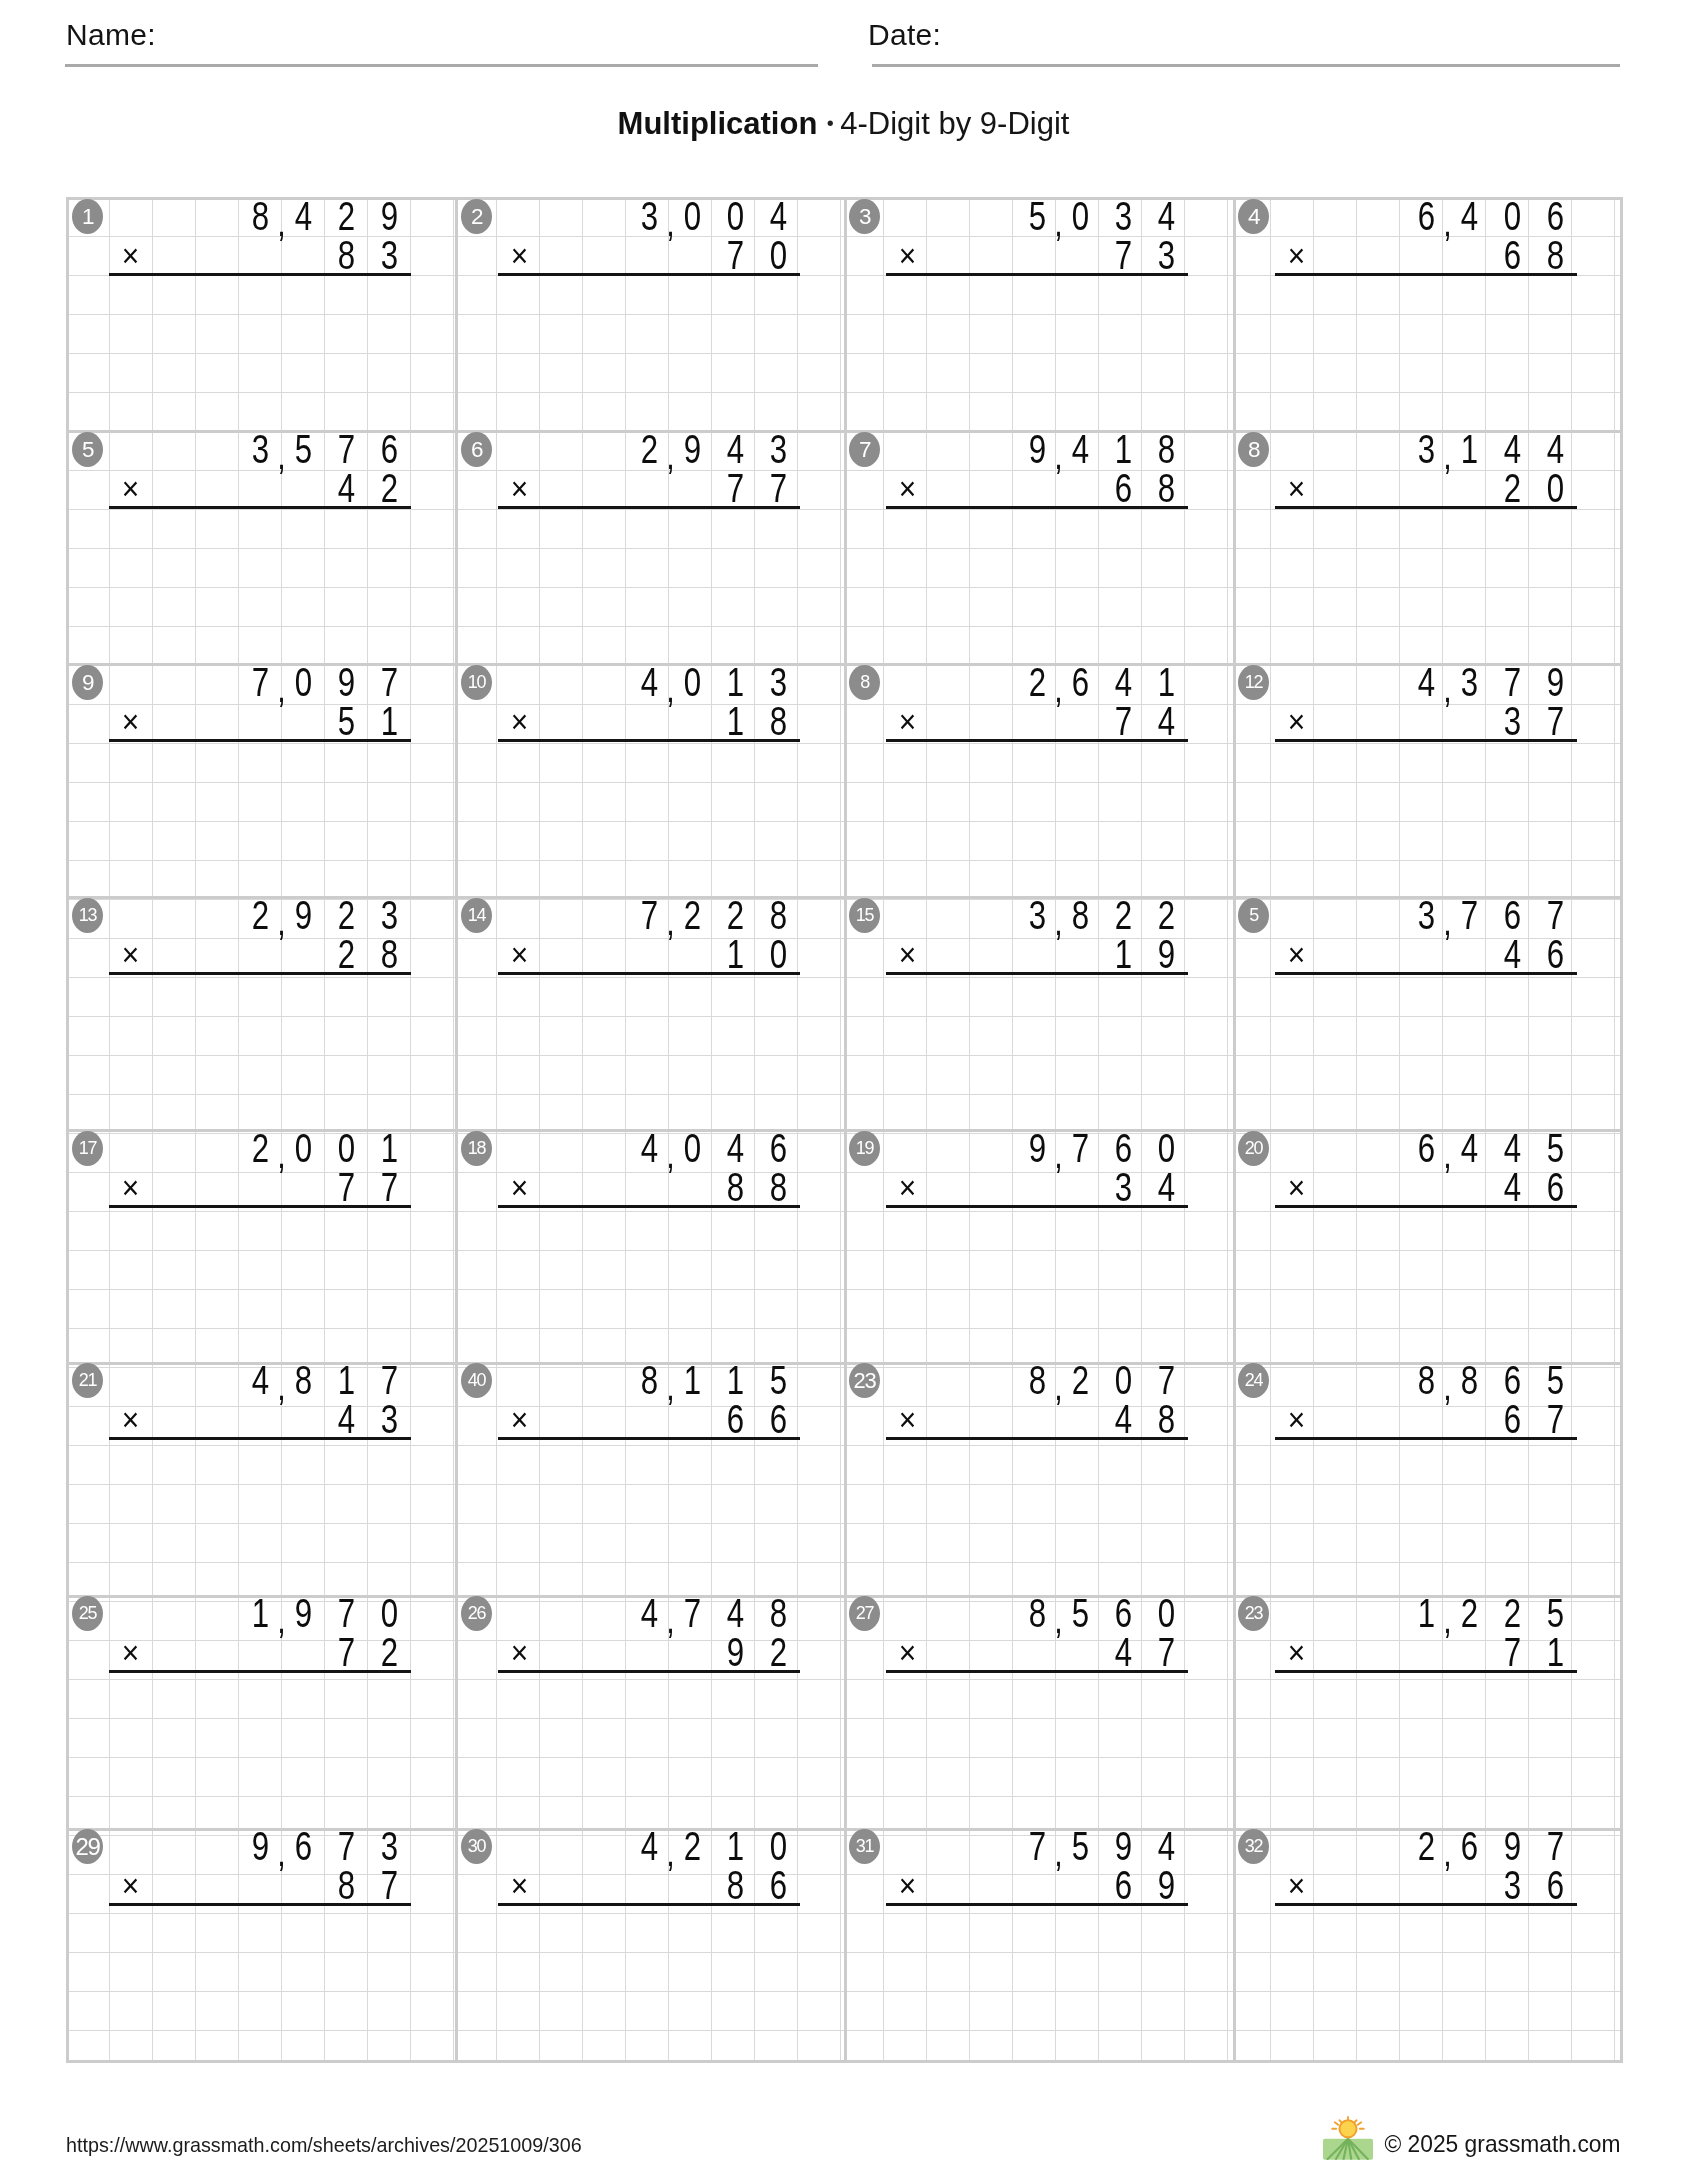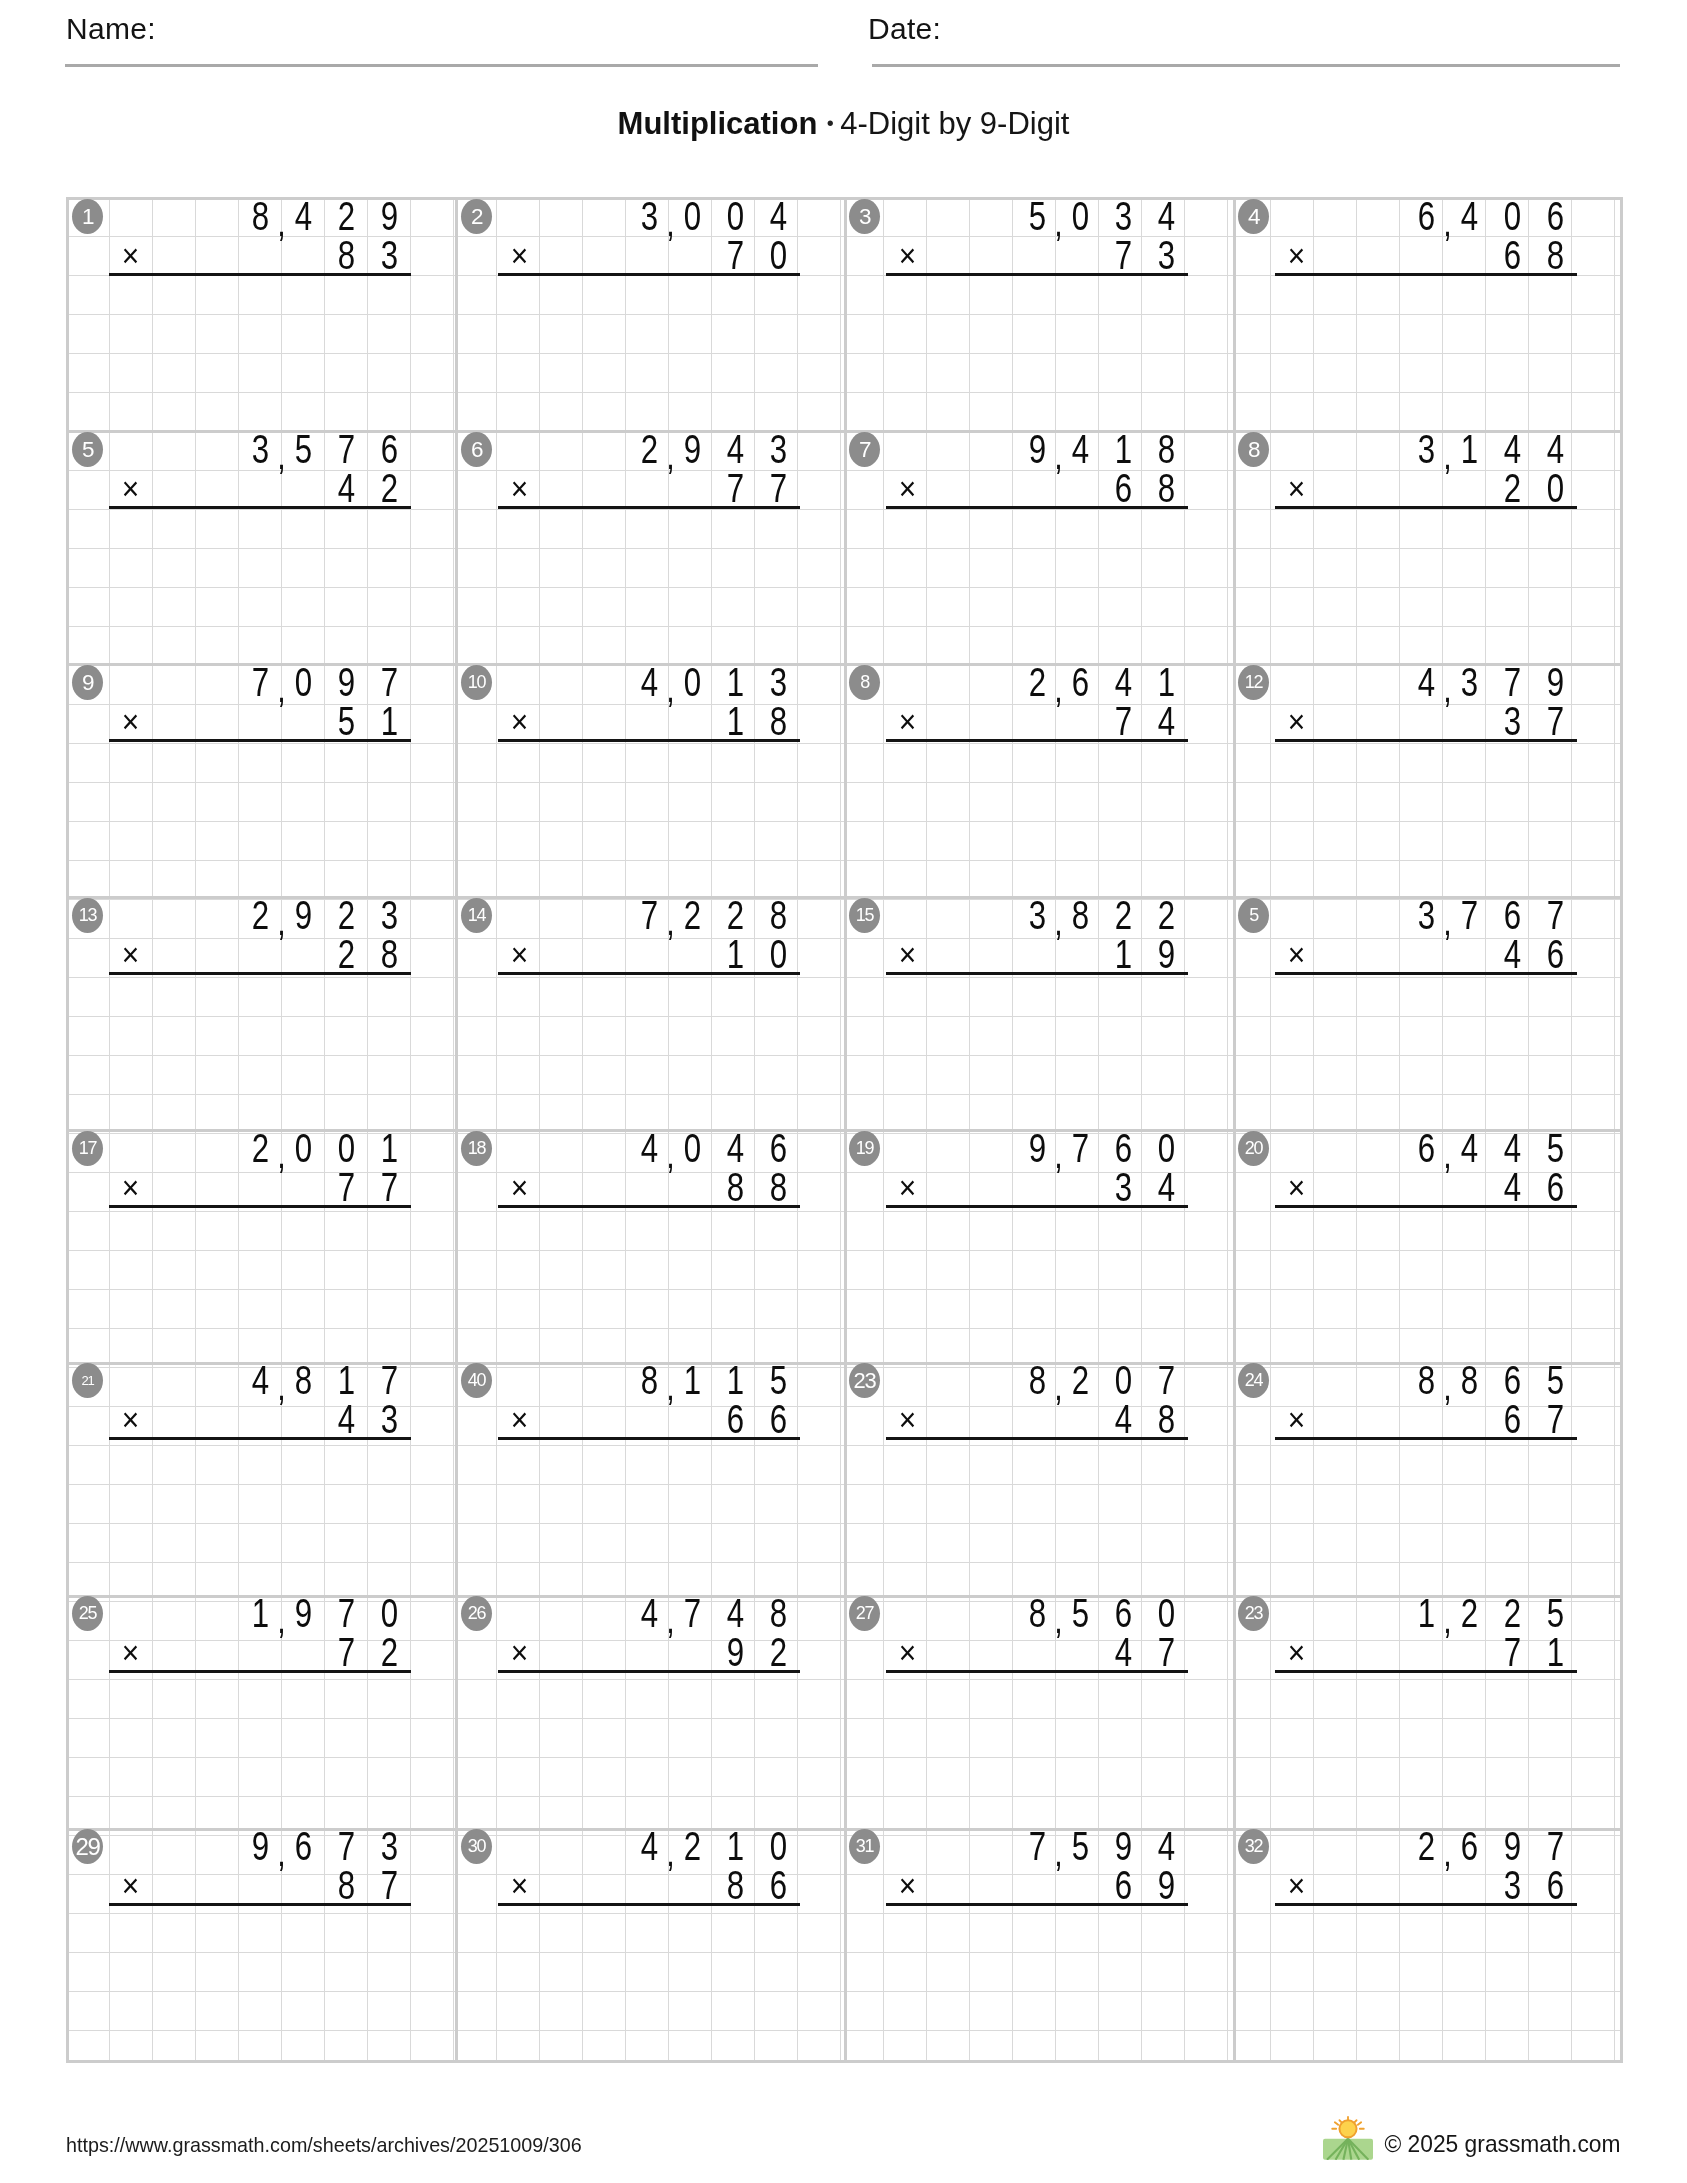--- a/index.html
+++ b/index.html
@@ -1,21 +1,21 @@
 <!DOCTYPE html>
 <html style="font-size:10.6px"><head>
 <meta charset="utf-8">
 <style>
   html,body{margin:0;padding:0;}
   body{
     width:1687px;height:2183px;position:relative;background:#ffffff;
     font-family:"Liberation Sans", sans-serif;color:#111;overflow:hidden;
   }
   
-  .field-label{position:absolute;top:12px;font-size:30px;color:#141414;letter-spacing:0.3px;}
+  .field-label{position:absolute;top:18px;font-size:30px;color:#141414;letter-spacing:0.3px;}
   #name-label{left:66px;}
   #date-label{left:868px;}
   .write-line{position:absolute;top:64px;height:2.6px;background:#a9a9a9;}
   #name-line{left:65px;width:753px;}
   #date-line{left:872px;width:748px;}
   
   #title{position:absolute;left:0;top:106px;width:1687px;text-align:center;font-size:31px;}
   #title .t-main{font-weight:bold;letter-spacing:0;}
   #title .t-bullet{font-size:20px;vertical-align:4px;margin:0 6.6px 0 9.3px;color:#222;}
   #title .t-sub{font-weight:normal;color:#151515;}
@@ -301,21 +301,21 @@
       <span class="digit" style="left: 216px; top: 0px;">4</span>
       <span class="digit" style="left: 259px; top: 0px;">4</span>
       <span class="digit" style="left: 302px; top: 0px;">5</span>
       <span class="comma" style="left: 209px; top: 7.3px;">,</span>
       <span class="times" style="left: 43px; top: 39px;">×</span>
       <span class="digit" style="left: 259px; top: 39px;">4</span>
       <span class="digit" style="left: 302px; top: 39px;">6</span>
       <div class="ans-line" style="left: 43px; width: 302px; top: 76px;"></div>
     </div>
     <div class="block" style="left: 0px; top: 1164px;">
-      <span class="badge" style="font-size: 13px;">21</span>
+      <span class="badge" style="font-size: 18px;">21</span>
       <span class="digit" style="left: 173px; top: 0px;">4</span>
       <span class="digit" style="left: 216px; top: 0px;">8</span>
       <span class="digit" style="left: 259px; top: 0px;">1</span>
       <span class="digit" style="left: 302px; top: 0px;">7</span>
       <span class="comma" style="left: 209px; top: 7.3px;">,</span>
       <span class="times" style="left: 43px; top: 39px;">×</span>
       <span class="digit" style="left: 259px; top: 39px;">4</span>
       <span class="digit" style="left: 302px; top: 39px;">3</span>
       <div class="ans-line" style="left: 43px; width: 302px; top: 76px;"></div>
     </div>

